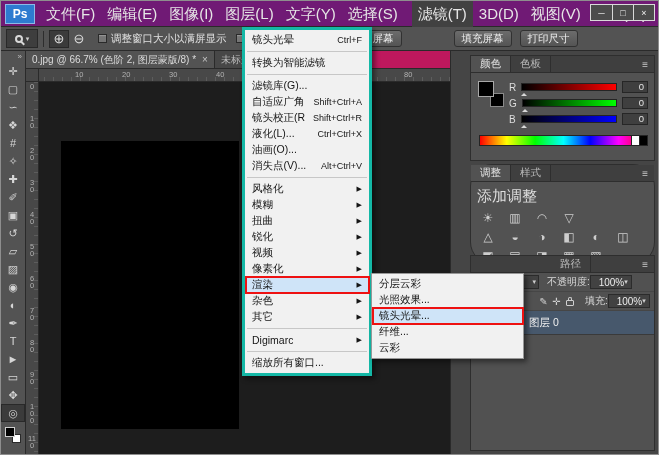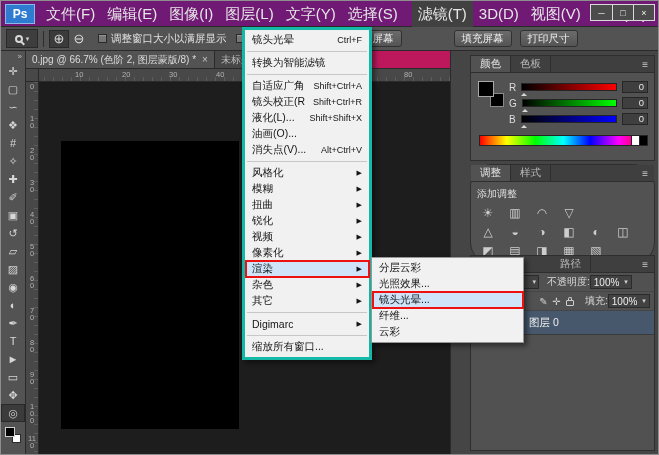--- a/index.html
+++ b/index.html
@@ -85,28 +85,28 @@
   .slider.g{background:linear-gradient(to right,#000,#0f0);}
   .slider.b{background:linear-gradient(to right,#000,#00f);}
   .chan-val{width:26px;height:12px;background:#3f3f3f;border:1px solid #262626;font-size:9.5px;color:#e4e4e4;text-align:right;padding-right:3px;line-height:10px;}
   .spectrum{margin:8px 0 0 2px;height:11px;border:1px solid #242424;position:relative;
     background:linear-gradient(to right,#f00 0%,#ff0 16%,#0f0 33%,#0ff 50%,#00f 66%,#f0f 83%,#f00 100%);}
   .spectrum .wcell{position:absolute;right:8px;top:0;bottom:0;width:8px;background:#fff;border-left:1px solid #242424;}
   .spectrum .kcell{position:absolute;right:0;top:0;bottom:0;width:8px;background:#000;border-left:1px solid #242424;}
 
   
   .adjust-body{padding:3px 5px;}
-  .add-label{font-size:10px;color:#dedede;margin:2px 0 3px 1px;}
+  .add-label{font-size:15px;color:#dedede;margin:2px 0 3px 1px;}
   .arow{display:flex;gap:3px;margin-top:2px;}
   .aicon{width:24px;height:17px;display:flex;align-items:center;justify-content:center;color:#cdcdcd;font-size:12px;}
 
   
   .lrow{display:flex;align-items:center;height:19px;padding:0 4px;border-bottom:1px solid #464646;font-size:10px;color:#d8d8d8;}
   .blend-box{width:64px;height:14px;background:#424242;border:1px solid #2b2b2b;display:flex;align-items:center;justify-content:flex-end;padding-right:2px;}
-  .val-box{width:42px;height:14px;background:#424242;border:1px solid #2b2b2b;display:flex;align-items:center;justify-content:space-between;padding:0 3px;color:#ececec;}
+  .val-box{width:42px;height:14px;background:#424242;border:1px solid #2b2b2b;display:flex;align-items:center;justify-content:flex-end;padding:0 3px;color:#ececec;}
   .llabel{margin-left:8px;white-space:nowrap;}
   .lock-gap{width:62px;}
   .mini-ic{width:13px;display:flex;align-items:center;justify-content:center;color:#cfcfcf;font-size:10px;}
   .lock-ic{width:8px;height:6px;border:1px solid #cfcfcf;border-radius:1px;position:relative;margin:4px 3px 0;}
   .lock-ic::before{content:'';position:absolute;top:-4px;left:1px;width:4px;height:4px;border:1px solid #cfcfcf;border-bottom:none;border-radius:2px 2px 0 0;}
   .layer-item{display:flex;align-items:center;height:24px;background:#47586c;border-bottom:1px solid #3a3a3a;}
   .eye-cell{width:20px;align-self:stretch;border-right:1px solid #3c4a5a;display:flex;align-items:center;justify-content:center;}
   .eyeball{display:block;width:11px;height:7px;border:1px solid #e2e2e2;border-radius:50%;position:relative;}
   .eyeball::after{content:'';position:absolute;left:3px;top:1px;width:3px;height:3px;background:#e2e2e2;border-radius:50%;}
   .layer-thumb{width:26px;height:18px;background:#000;border:1px solid #9a9a9a;margin:0 6px;}
@@ -468,30 +468,33 @@
     <div class="mi">
       <span class="lbl">镜头光晕</span>
       <span class="sc">Ctrl+F</span>
     </div>
     <div class="sep"></div>
     <div class="mi">
       <span class="lbl">转换为智能滤镜</span>
     </div>
     <div class="sep"></div>
     <div class="mi">
+      <span class="lbl">滤镜库(G)...</span>
+    </div>
+    <div class="mi">
       <span class="lbl">自适应广角(A)...</span>
       <span class="sc">Shift+Ctrl+A</span>
     </div>
     <div class="mi">
       <span class="lbl">镜头校正(R)...</span>
       <span class="sc">Shift+Ctrl+R</span>
     </div>
     <div class="mi">
       <span class="lbl">液化(L)...</span>
-      <span class="sc">Shift+Shift+X</span>
+      <span class="sc">Ctrl+Ctrl+X</span>
     </div>
     <div class="mi">
       <span class="lbl">油画(O)...</span>
     </div>
     <div class="mi">
       <span class="lbl">消失点(V)...</span>
       <span class="sc">Alt+Ctrl+V</span>
     </div>
     <div class="sep"></div>
     <div class="mi">

